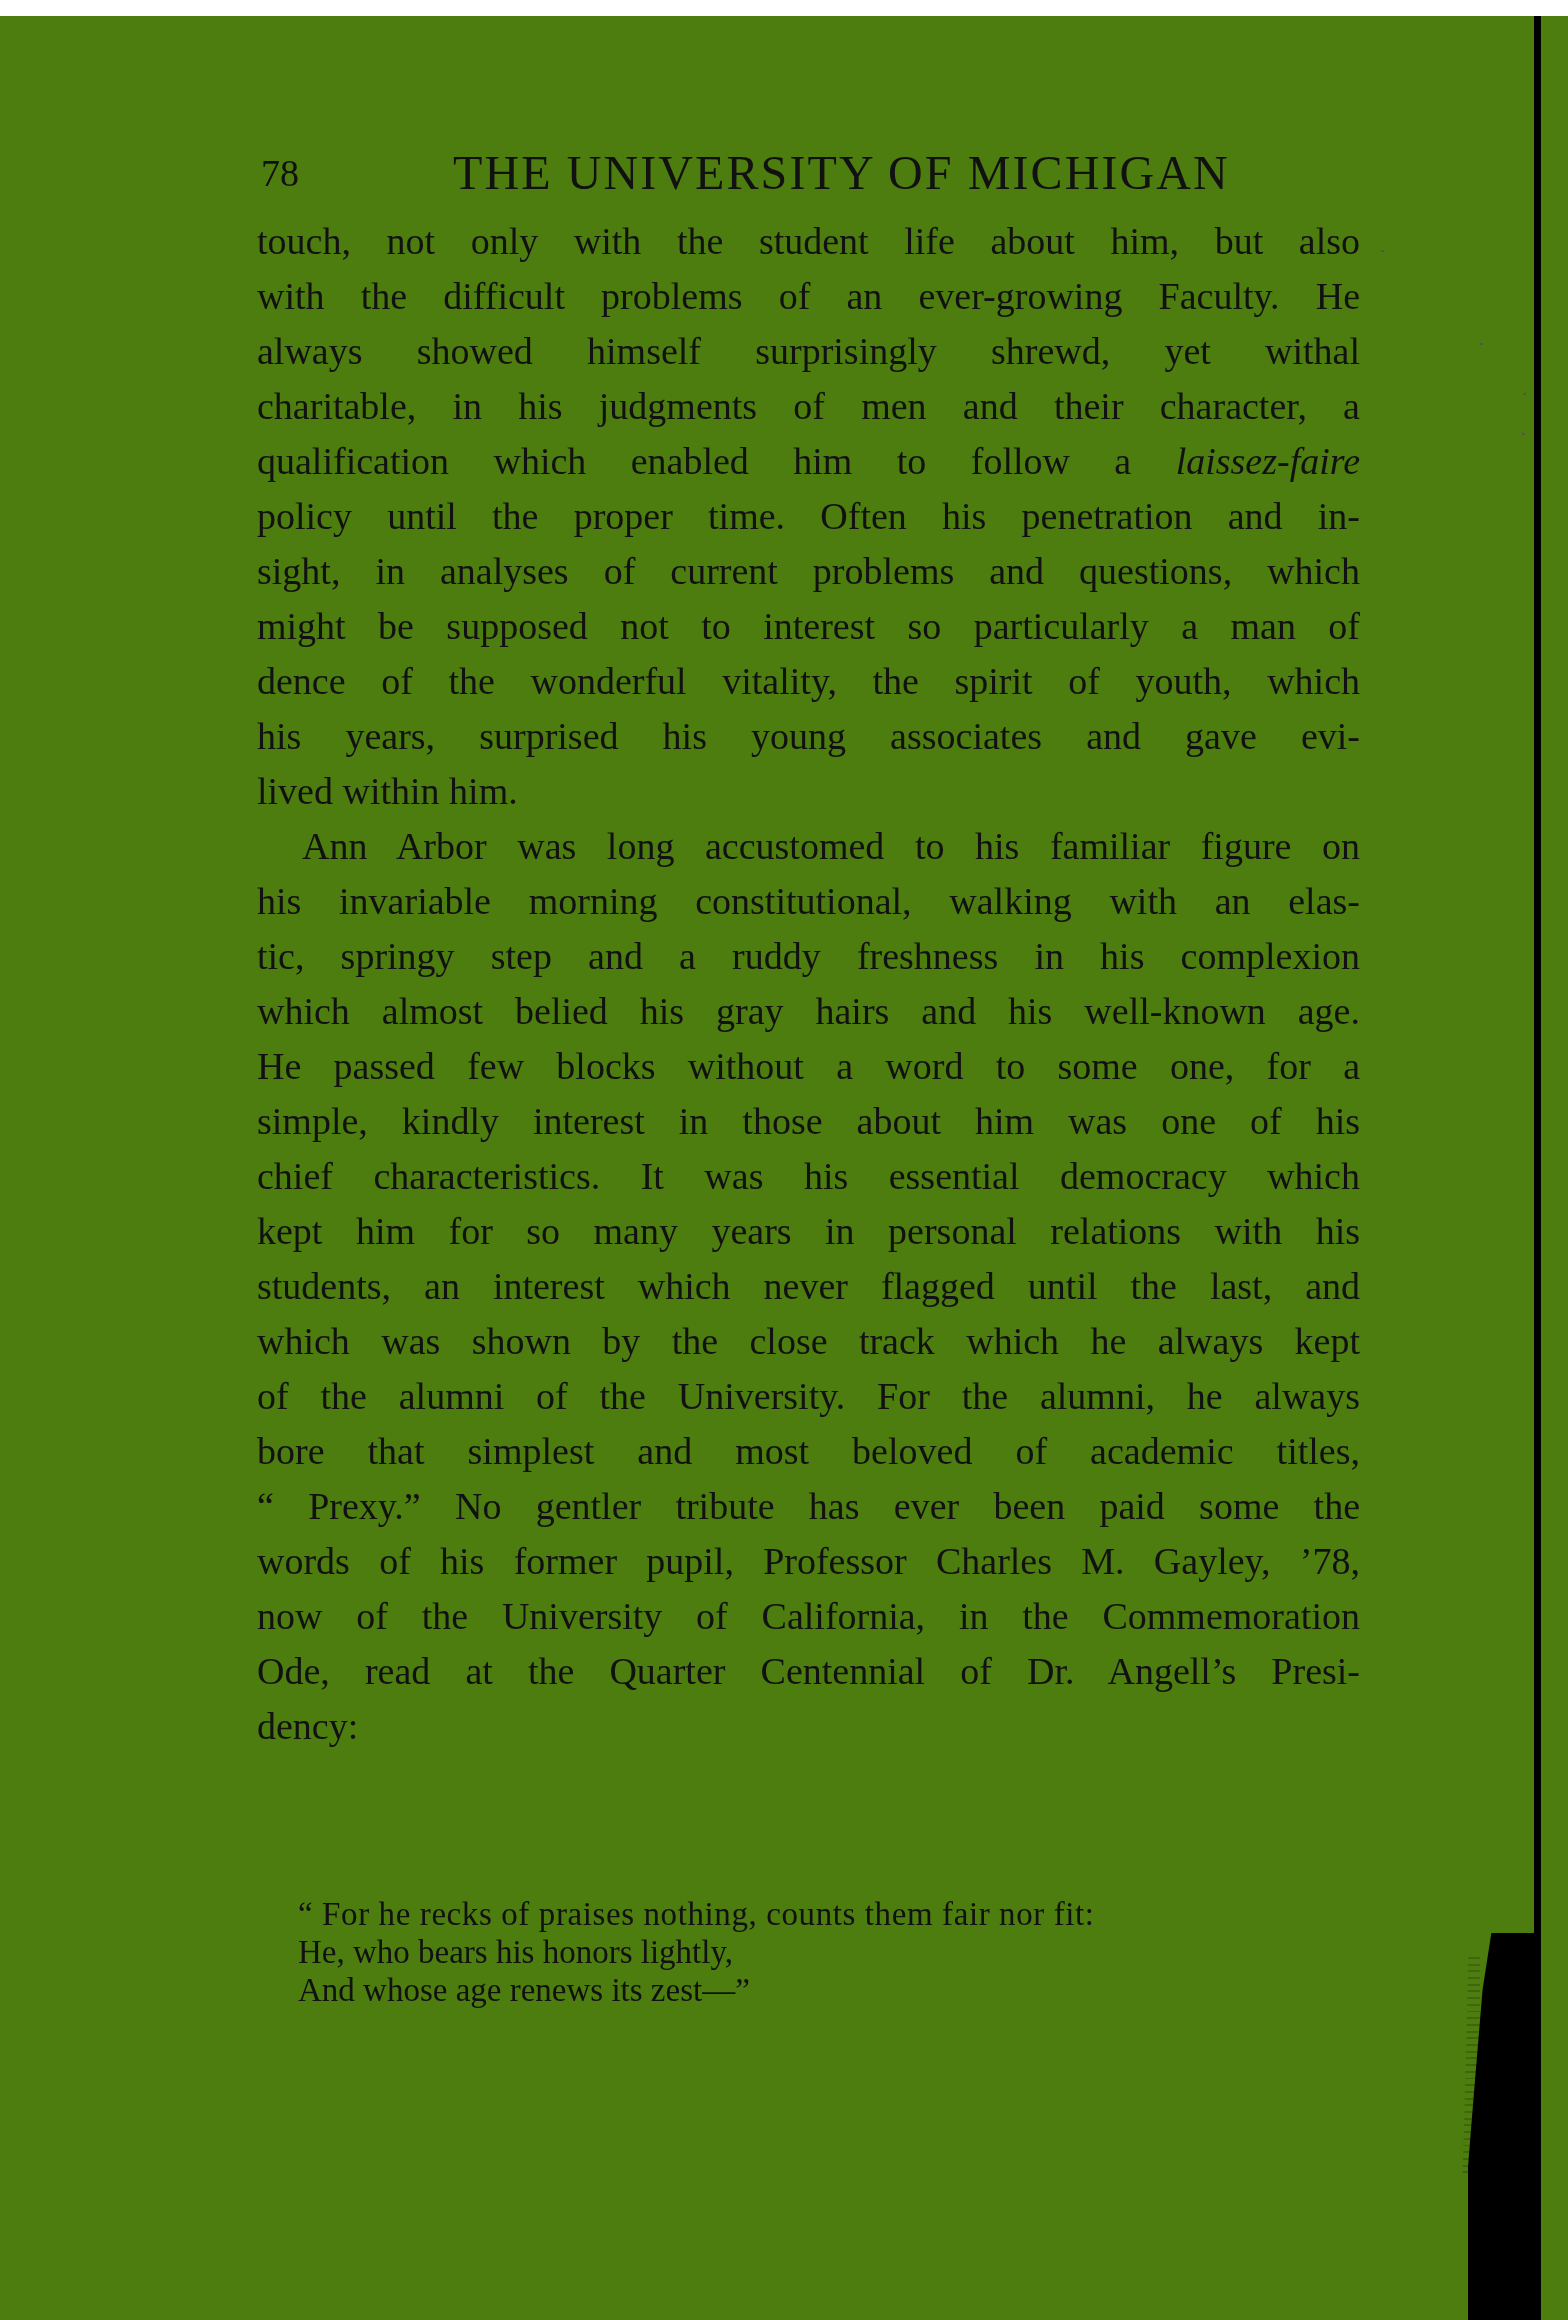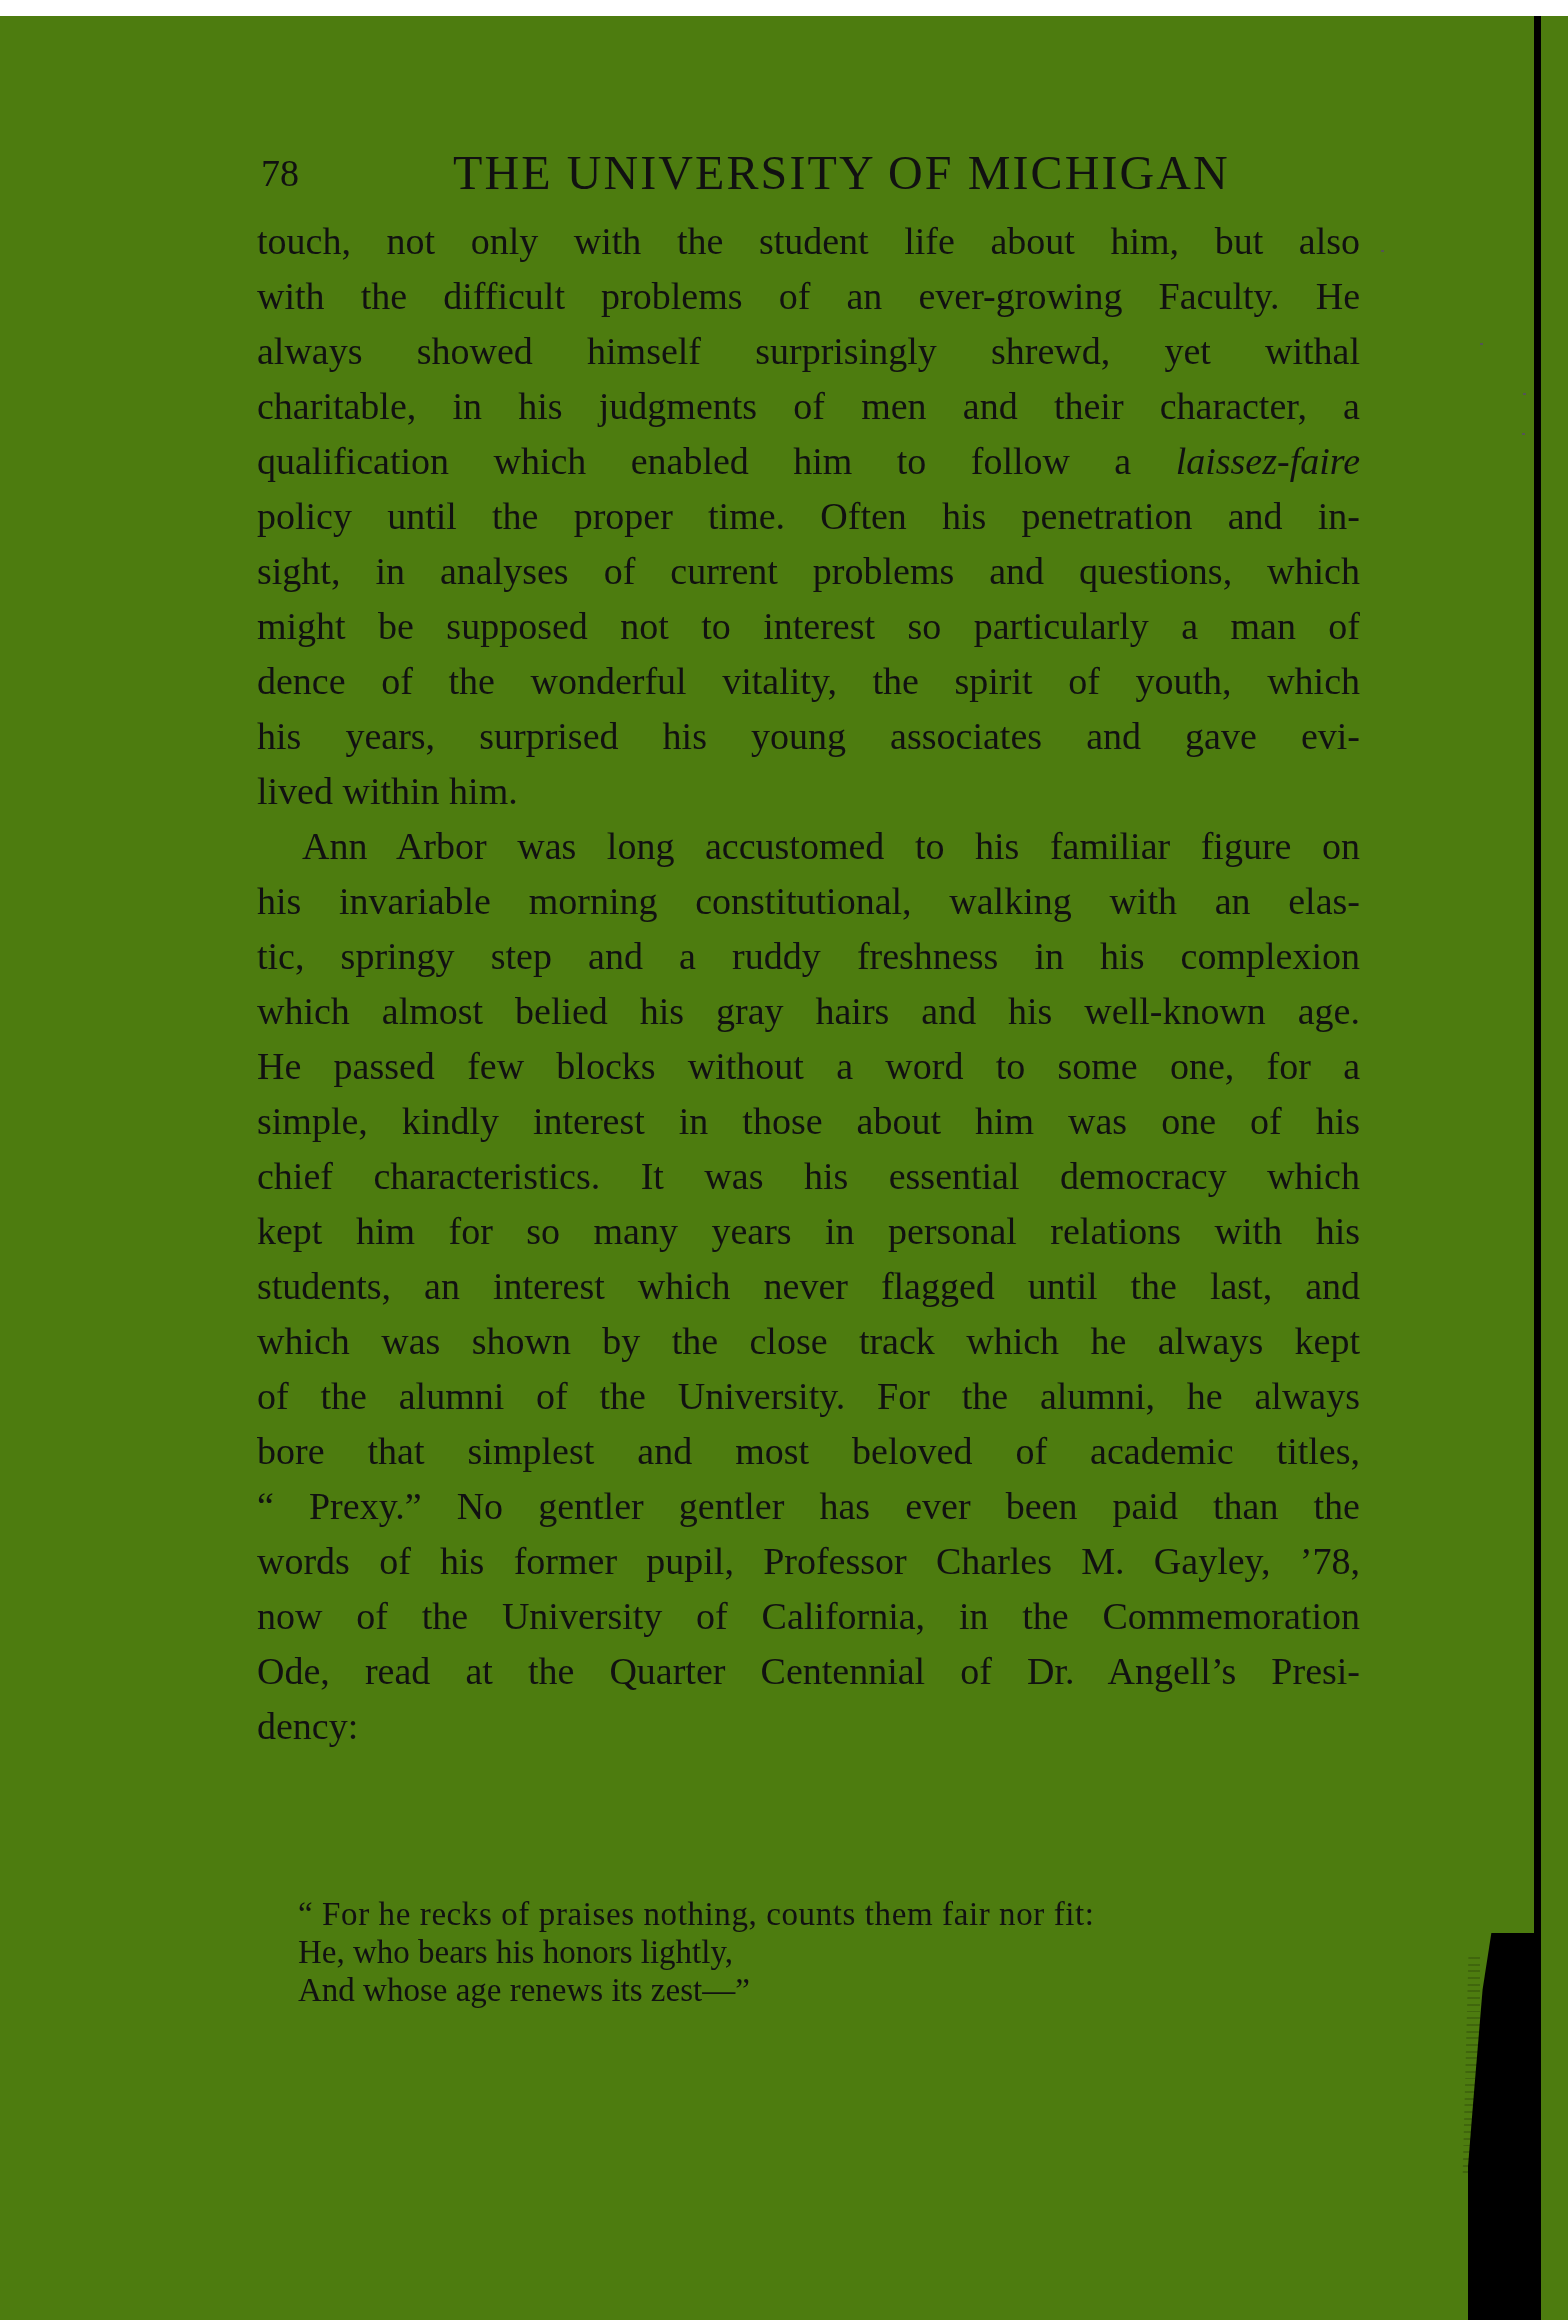--- a/index.html
+++ b/index.html
@@ -147,21 +147,21 @@
     <span class="line">tic, springy step and a ruddy freshness in his complexion</span>
     <span class="line">which almost belied his gray hairs and his well-known age.</span>
     <span class="line">He passed few blocks without a word to some one, for a</span>
     <span class="line">simple, kindly interest in those about him was one of his</span>
     <span class="line">chief characteristics.  It was his essential democracy which</span>
     <span class="line">kept him for so many years in personal relations with his</span>
     <span class="line">students, an interest which never flagged until the last, and</span>
     <span class="line">which was shown by the close track which he always kept</span>
     <span class="line">of the alumni of the University.  For the alumni, he always</span>
     <span class="line">bore that simplest and most beloved of academic titles,</span>
-    <span class="line">“ Prexy.”  No gentler gentler has ever been paid than the</span>
+    <span class="line">“ Prexy.”  No gentler tribute has ever been paid some the</span>
     <span class="line">words of his former pupil, Professor Charles M. Gayley, ’78,</span>
     <span class="line">now of the University of California, in the Commemoration</span>
     <span class="line">Ode, read at the Quarter Centennial of Dr. Angell’s Presi-</span>
     <span class="line last">dency:</span>
   </div>
 
   <div class="verse">
     <span class="verse-line first">“ For he recks of praises nothing, counts them fair nor fit:</span>
     <span class="verse-line">He, who bears his honors lightly,</span>
     <span class="verse-line">And whose age renews its zest—”</span>

